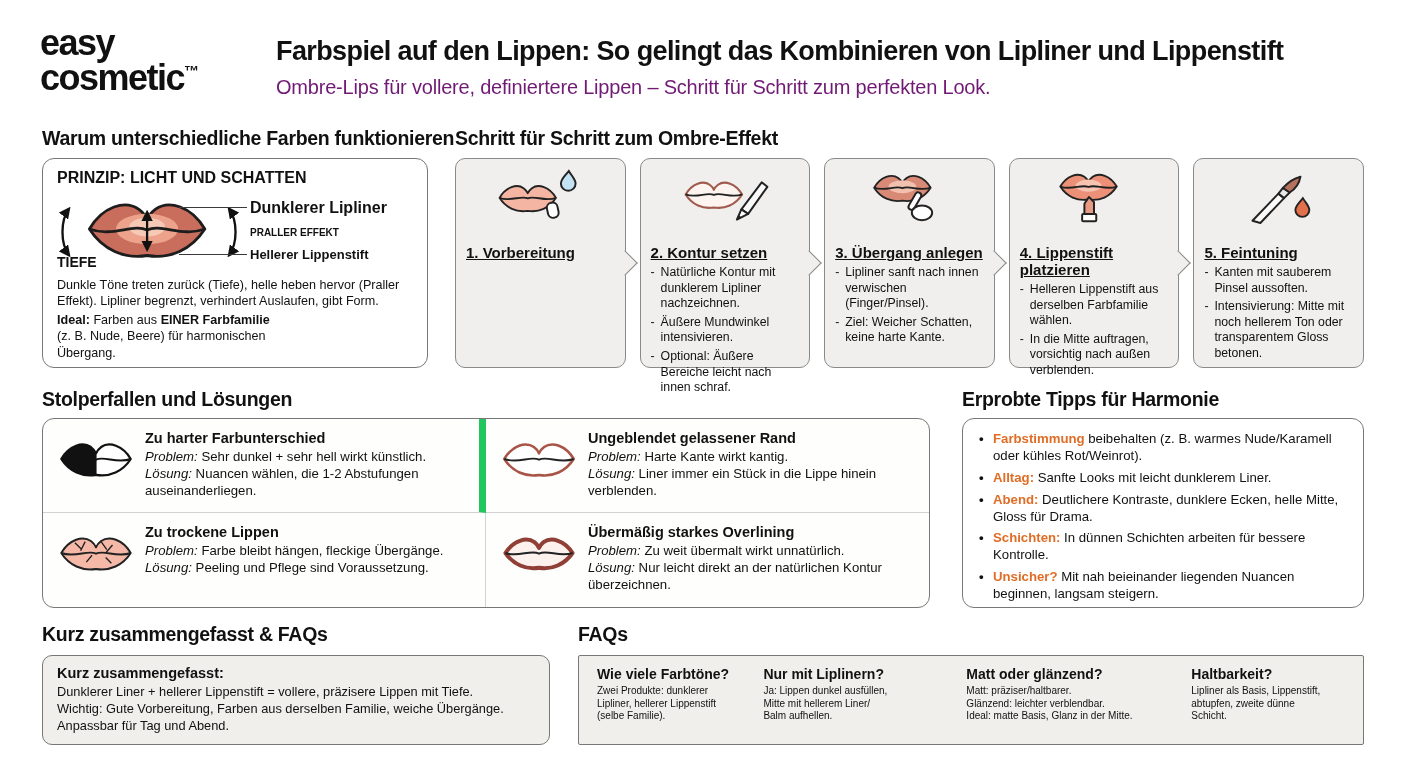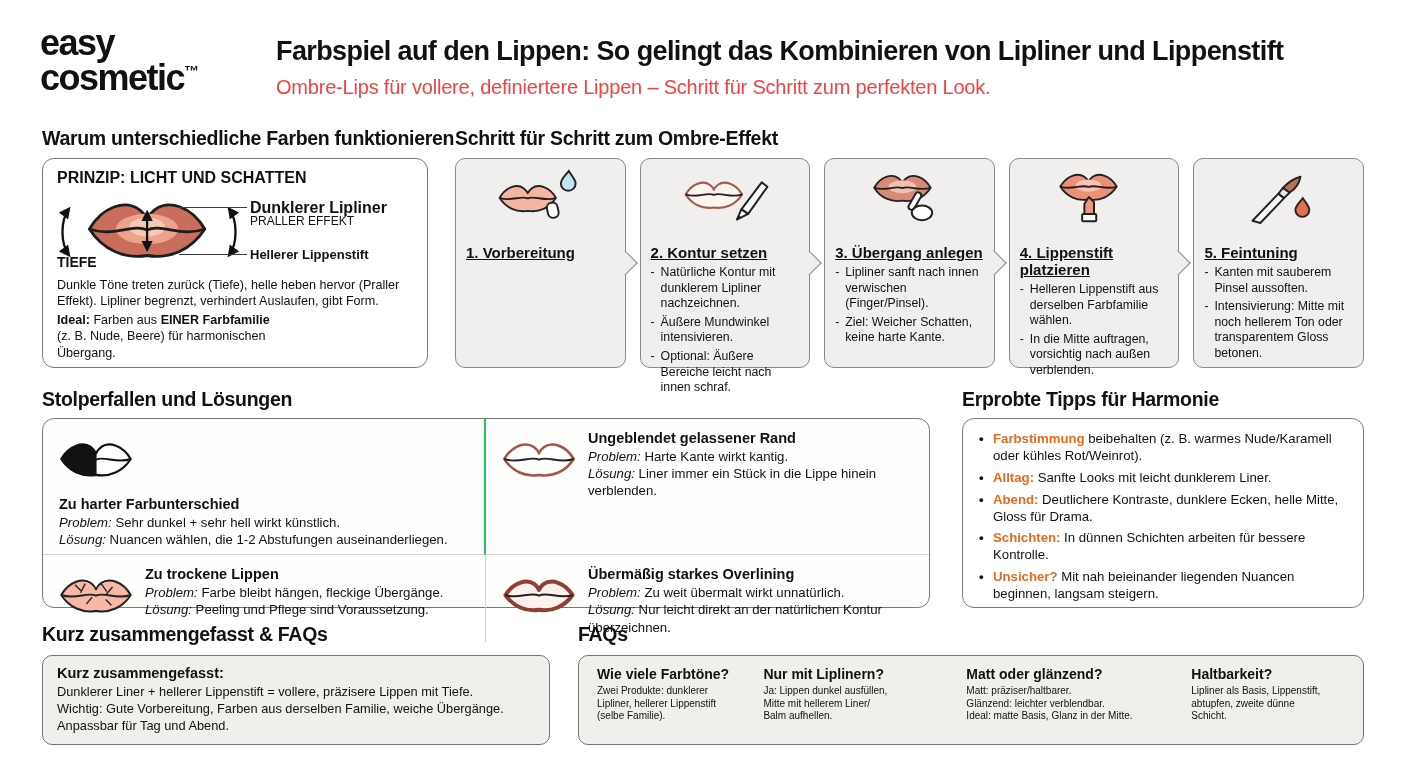--- a/index.html
+++ b/index.html
@@ -8,21 +8,21 @@
     background:#ffffff;color:#111;
     font-family:"Liberation Sans","DejaVu Sans",sans-serif;
     -webkit-font-smoothing:antialiased;
   }
   .abs{position:absolute;}
 
   
   .logo{left:40px;top:26px;font-weight:bold;font-size:36px;line-height:0.97;letter-spacing:-1.5px;}
   .logo .tm{font-size:15px;font-weight:bold;position:relative;top:-14px;letter-spacing:0;}
   .title{left:276px;top:36px;font-size:27px;font-weight:bold;letter-spacing:-0.6px;white-space:nowrap;}
-  .subtitle{left:276px;top:76px;font-size:20px;color:#ef4444;letter-spacing:-0.2px;}
+  .subtitle{left:276px;top:76px;font-size:20px;color:#701a75;letter-spacing:-0.2px;}
 
   
   .h2{font-size:19.5px;font-weight:bold;letter-spacing:-0.3px;white-space:nowrap;}
   #h-principle{left:42px;top:127px;}
   #h-steps{left:455px;top:127px;}
   #h-pitfalls{left:42px;top:388px;}
   #h-tips{left:962px;top:388px;}
   #h-summary{left:42px;top:623px;}
   #h-faq{left:578px;top:623px;}
 
@@ -30,21 +30,21 @@
 
   
   #principle-panel{left:42px;top:158px;width:386px;height:210px;}
   .pr-title{position:absolute;left:14px;top:10px;font-size:16px;font-weight:bold;}
   .pr-svg{position:absolute;left:8px;top:34px;width:196px;height:78px;}
   .pr-line{position:absolute;height:0;border-top:1.5px solid #3a3a3a;}
   #pr-line1{left:136px;top:48px;width:68px;}
   #pr-line2{left:136px;top:95px;width:68px;}
   .pr-label{position:absolute;left:207px;white-space:nowrap;}
   #pr-label-top{top:40px;font-size:16px;font-weight:600;}
-  #pr-label-mid{top:55px;font-size:12px;font-weight:normal;}
+  #pr-label-mid{top:68px;font-size:10px;font-weight:bold;}
   #pr-label-bottom{top:88px;font-size:13px;font-weight:600;}
   #pr-tiefe{position:absolute;left:14px;top:95px;font-size:14px;font-weight:bold;}
   .pr-body{position:absolute;left:14px;top:118px;width:362px;font-size:12.6px;line-height:1.3;}
   .pr-ideal{position:absolute;left:14px;top:153px;width:218px;font-size:12.6px;line-height:1.3;}
 
   
   #steps-row{left:455px;top:158px;width:909px;height:210px;display:flex;gap:14px;}
   .step-card{position:relative;flex:1;background:#f0efed;border:1.4px solid #8a8a8a;border-radius:10px;
     padding:6px 10px 8px;box-sizing:border-box;}
   .step-chev{position:absolute;right:-9px;top:calc(50% - 9px);width:17px;height:17px;background:#f0efed;
@@ -52,21 +52,21 @@
   .step-icon{height:64px;display:flex;align-items:center;justify-content:center;}
   .step-icon svg{width:96px;height:58px;}
   .step-title{font-size:15px;font-weight:bold;margin:15px 0 4px;text-decoration:underline;}
   .step-bullets div{position:relative;padding-left:10px;font-size:12.3px;line-height:1.27;margin-bottom:3px;}
   .step-bullets div::before{content:"-";position:absolute;left:0;}
 
   
   #pitfalls-panel{left:42px;top:418px;width:888px;height:190px;background:#fefefd;display:grid;
     grid-template-columns:1fr 1fr;grid-template-rows:1fr 1fr;}
   .pitfall{display:flex;gap:12px;padding:11px 16px 6px;align-items:flex-start;box-sizing:border-box;min-width:0;}
-  .pitfall:nth-child(1){border-right:2px solid #22c55e;border-bottom:1px solid #d2d2d2;flex-direction:column;}
+  .pitfall:nth-child(1){border-right:7px solid #22c55e;border-bottom:1px solid #d2d2d2;}
   .pitfall:nth-child(2){border-bottom:1px solid #d2d2d2;}
   .pitfall:nth-child(3){border-right:1px solid #d2d2d2;}
   .pitfall-icon{flex:none;width:74px;padding-top:8px;}
   .pitfall-icon svg{width:74px;height:42px;}
   .pitfall-title{font-size:14.5px;font-weight:bold;margin-bottom:2px;}
   .pline{font-size:13.2px;line-height:1.3;}
   .pline i{font-style:italic;}
 
   
   #tips-panel{left:962px;top:418px;width:402px;height:190px;padding:12px 10px 0 14px;box-sizing:border-box;}
@@ -74,21 +74,21 @@
   .tip::before{content:"\2022";position:absolute;left:2px;font-weight:bold;}
   .tip-lead{color:#e06d26;font-weight:bold;}
 
   
   #summary-panel{left:42px;top:655px;width:508px;height:90px;background:#f0efec;border-radius:10px;
     padding:9px 14px;box-sizing:border-box;}
   .sum-title{font-size:14.5px;font-weight:bold;margin-bottom:2px;}
   .sum-line{font-size:12.8px;line-height:1.33;}
 
   
-  #faq-panel{left:578px;top:655px;width:786px;height:90px;background:#f0efec;border-radius:10px;
+  #faq-panel{left:578px;top:655px;width:786px;height:90px;background:#f0efec;border-radius:2px;
     padding:10px 18px;box-sizing:border-box;display:grid;grid-template-columns:1fr 1.25fr 1.4fr 1.05fr;column-gap:20px;}
   .faq-q{font-size:14px;font-weight:bold;margin-bottom:3px;}
   .faq-a{font-size:10px;line-height:1.26;white-space:pre-line;}
 </style>
 </head>
 <body>
 
 <div class="abs logo">
   <div>easy</div>
   <div><span>cosmetic</span><span class="tm">™</span></div>

